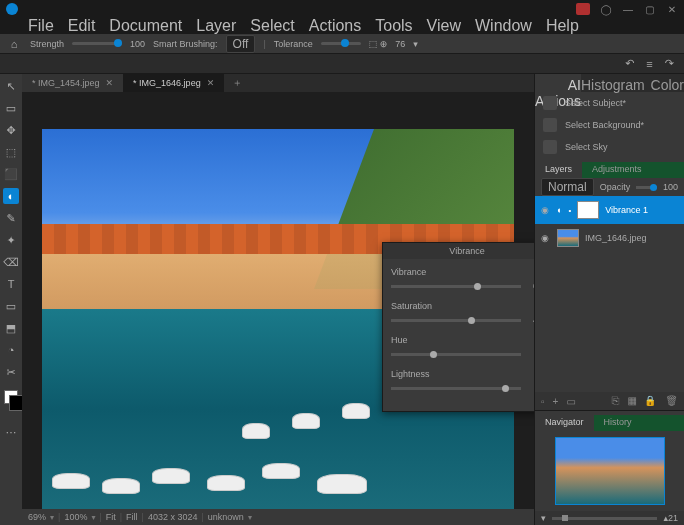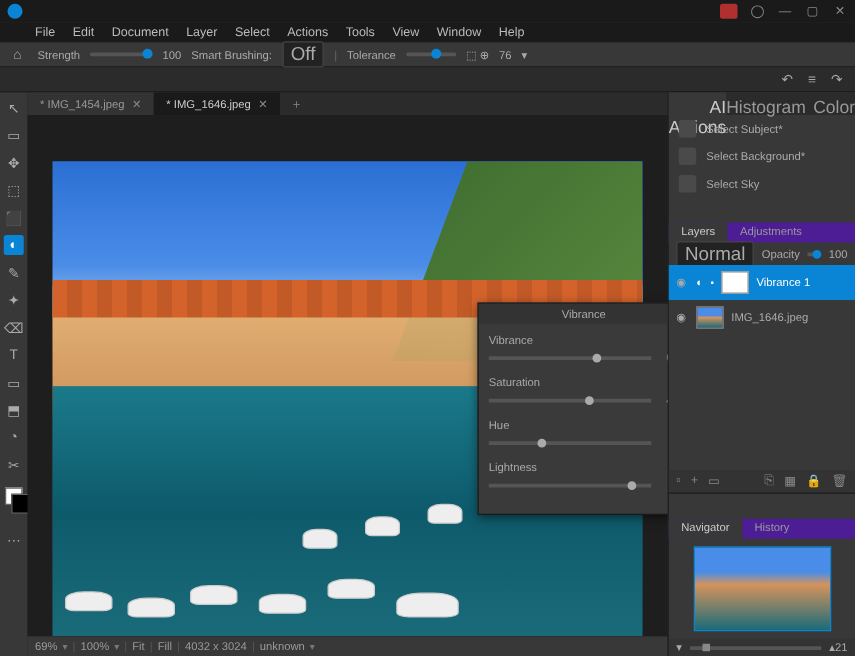--- a/index.html
+++ b/index.html
@@ -2,27 +2,27 @@
 <html><head>
 <meta charset="utf-8">
 <style>
 *{margin:0;padding:0;box-sizing:border-box;font-family:Arial,sans-serif;user-select:none}
 body{width:684px;height:525px;background:#2b2b2b;color:#aaa;font-size:10px;overflow:hidden}
 .titlebar{height:18px;background:#1a1a1a;display:flex;align-items:center;padding:0 6px}
 .logo{width:12px;height:12px;background:#0a84d4;border-radius:50%;margin-right:8px}
 .titlebar-right{margin-left:auto;display:flex;gap:10px;align-items:center}
 .tb-icon{width:12px;height:12px;display:flex;align-items:center;justify-content:center;color:#888}
 .menubar{height:16px;background:#1a1a1a;display:flex;gap:14px;padding:0 28px;align-items:center}
-.menubar span{color:#bbb;font-size:10px;cursor:pointer}
+.menubar span{color:#bbb;font-size:16px;cursor:pointer}
 .optbar{height:20px;background:#383838;display:flex;align-items:center;padding:0 6px;gap:8px;border-bottom:1px solid #1a1a1a}
 .optbar .lbl{font-size:9px;color:#aaa}
 .hslider{width:50px;height:3px;background:#555;position:relative;border-radius:2px}
 .hslider::after{content:"";position:absolute;width:8px;height:8px;background:#0a84d4;border-radius:50%;top:-3px;right:0}
 .hslider.half::after{left:50%}
-.dropdown{background:#222;padding:1px 6px;font-size:15px;border:1px solid #444;border-radius:2px}
+.dropdown{background:#222;padding:1px 6px;font-size:12px;border:1px solid #444;border-radius:2px}
 .actionbar{height:20px;background:#2b2b2b;display:flex;align-items:center;justify-content:flex-end;padding:0 10px;gap:12px;border-bottom:1px solid #1a1a1a}
 .actionbar span{font-size:11px;color:#aaa}
 .main{display:flex;height:451px}
 .ltools{width:22px;background:#383838;display:flex;flex-direction:column;align-items:center;padding-top:4px;gap:6px}
 .tool{width:16px;height:16px;display:flex;align-items:center;justify-content:center;color:#aaa;border-radius:2px;font-size:11px}
 .tool.active{background:#0a84d4;color:#fff}
 .swatch{width:14px;height:14px;background:#fff;border:1px solid #666;margin-top:4px;position:relative}
 .swatch::after{content:"";position:absolute;width:14px;height:14px;background:#000;border:1px solid #666;top:4px;left:4px}
 .center{flex:1;display:flex;flex-direction:column;background:#2b2b2b}
 .tabs{height:18px;background:#2b2b2b;display:flex;align-items:center}
@@ -40,21 +40,21 @@
 .boat{position:absolute;width:38px;height:16px;background:#eee;border-radius:40% 40% 20% 20%;border:1px solid #ccc}
 .statusbar{height:16px;background:#383838;display:flex;align-items:center;padding:0 6px;gap:4px;font-size:9px;color:#999}
 .statusbar .sep{color:#555}
 .statusbar .chev{color:#777;font-size:8px}
 .rpanel{width:150px;background:#383838;display:flex;flex-direction:column;border-left:1px solid #1a1a1a}
 .rtabs{height:18px;display:flex;background:#2b2b2b}
 .rtab{flex:1;text-align:right;font-size:14px;padding:3px 0;color:#999}
 .rtab.active{background:#383838;color:#ccc}
 .airow{height:22px;display:flex;align-items:center;padding:0 8px;gap:8px;font-size:9px;color:#aaa}
 .airow .ic{width:14px;height:14px;background:#4a4a4a;border-radius:2px}
-.sect-tabs{height:16px;display:flex;background:#4c1d95;margin-top:20px}
+.sect-tabs{height:16px;display:flex;background:#14532d;margin-top:4px}
 .sect-tab{padding:2px 10px;font-size:9px;color:#999}
 .sect-tab.active{background:#383838;color:#ccc}
 .blendrow{height:18px;display:flex;align-items:center;padding:0 6px;gap:6px;font-size:9px}
 .blendrow .mini{width:40px;height:3px;background:#555;position:relative}
 .blendrow .mini::after{content:"";position:absolute;width:7px;height:7px;background:#0a84d4;border-radius:50%;top:-2px;right:0}
 .layer{height:28px;display:flex;align-items:center;padding:0 6px;gap:6px;font-size:9px}
 .layer.sel{background:#0a84d4;color:#fff}
 .eye{width:10px;height:10px;color:#aaa}
 .thumb{width:22px;height:18px;background:#666;border:1px solid #888}
 .thumb.white{background:#fff}

